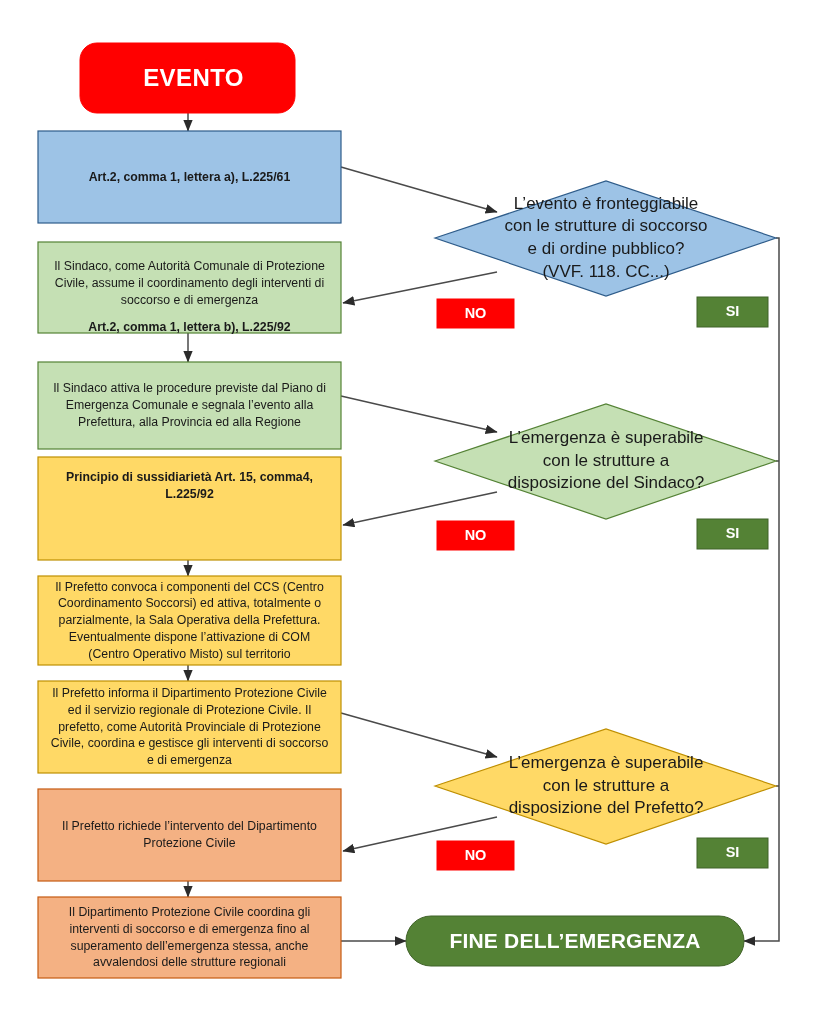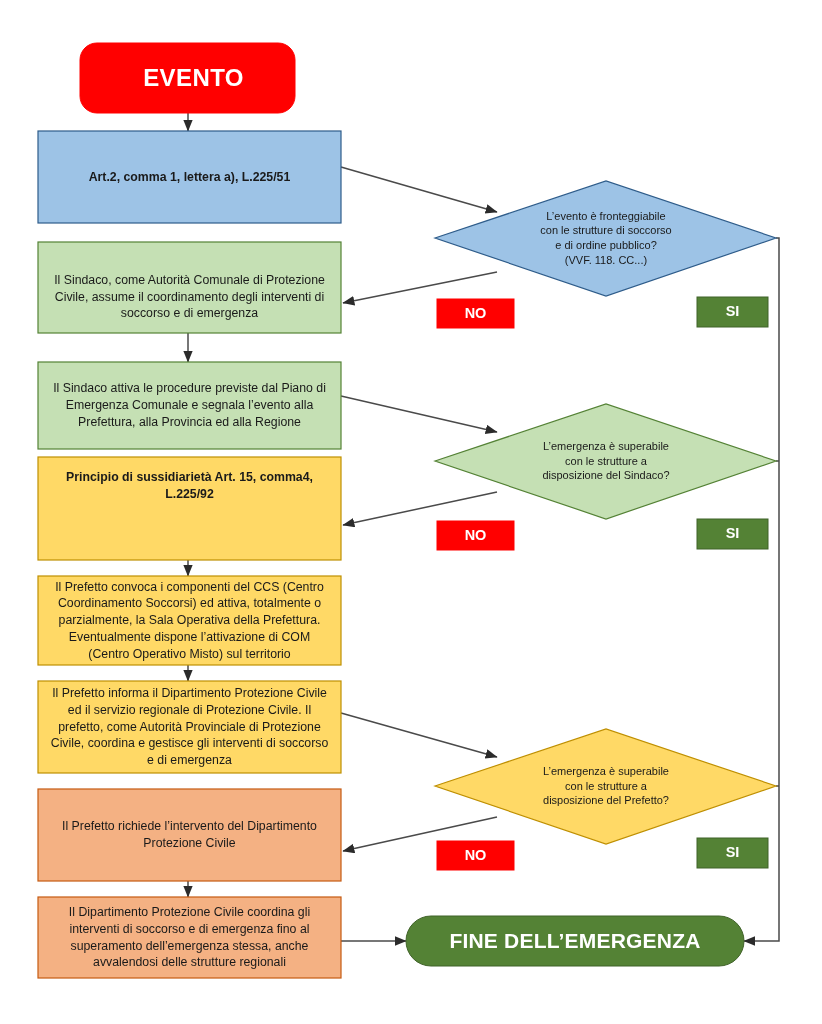--- a/index.html
+++ b/index.html
@@ -53,21 +53,21 @@
     color: #ffffff;
     font-size: 21px;
     font-weight: bold;
     letter-spacing: 0.2px;
   }
   .tag-label {
     color: #ffffff;
     font-size: 14.5px;
     font-weight: bold;
   }
-  .diamond-text { font-size: 11px; line-height: 1.33; }
+  .diamond-text { font-size: 17px; line-height: 1.33; }
 </style>
 </head>
 <body>
 
 <div id="chart-root">
 
   <svg id="flow" viewBox="0 0 822 1024">
     <defs>
       <marker id="arrow" markerWidth="9" markerHeight="9" refX="7.6" refY="3.2" orient="auto" markerUnits="strokeWidth">
         <path d="M0,0 L8,3.2 L0,6.4 z" fill="#2b2b2b"></path>
@@ -138,25 +138,26 @@
     <rect x="697" y="297" width="71" height="30" fill="#548235" stroke="#3F6228"></rect>
     <rect x="697" y="519" width="71" height="30" fill="#548235" stroke="#3F6228"></rect>
     <rect x="697" y="838" width="71" height="30" fill="#548235" stroke="#3F6228"></rect>
 
     <rect x="406" y="916" width="338" height="50" rx="25" ry="25" fill="#548235" stroke="#3F6228" stroke-width="1"></rect>
   </svg>
 
   <div class="node-text evento-label" style="left:80px; top:43px; width:215px; height:70px;padding-left:12px;">EVENTO</div>
 
   <div class="node-text" style="left:44px; top:131px; width:291px; height:92px; padding:0 8px;">
-    <p class="para bold">Art.2, comma 1, lettera a), L.225/51</p>
+    <p class="para bold">Art.2, comma 1, lettera a), L.225/61</p>
   </div>
 
   <div class="node-text" style="left:44px; top:242px; width:291px; height:110px; padding:0 6px;">
     <p class="para">Il Sindaco, come Autorità Comunale di Protezione Civile, assume il coordinamento degli interventi di soccorso e di emergenza</p>
+    <p class="para bold">Art.2, comma 1, lettera b), L.225/92</p>
   </div>
 
   <div class="node-text" style="left:44px; top:362px; width:291px; height:87px; padding:8px 6px;">
     <p class="para">Il Sindaco attiva le procedure previste dal Piano di Emergenza Comunale e segnala l’evento alla Prefettura, alla Provincia ed alla Regione</p>
   </div>
 
   <div class="node-text" style="left:44px; top:457px; width:291px; height:103px; padding:0 6px; justify-content:flex-start; padding-top:12px;">
     <p class="para bold">Principio di sussidiarietà Art. 15, comma4, L.225/92</p>
   </div>
 

